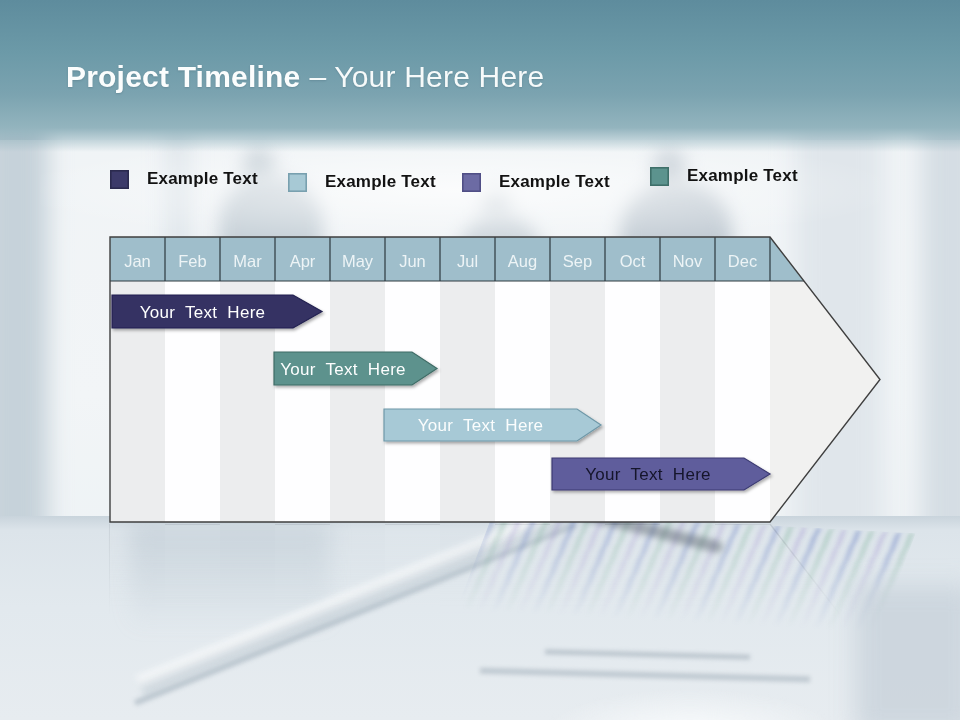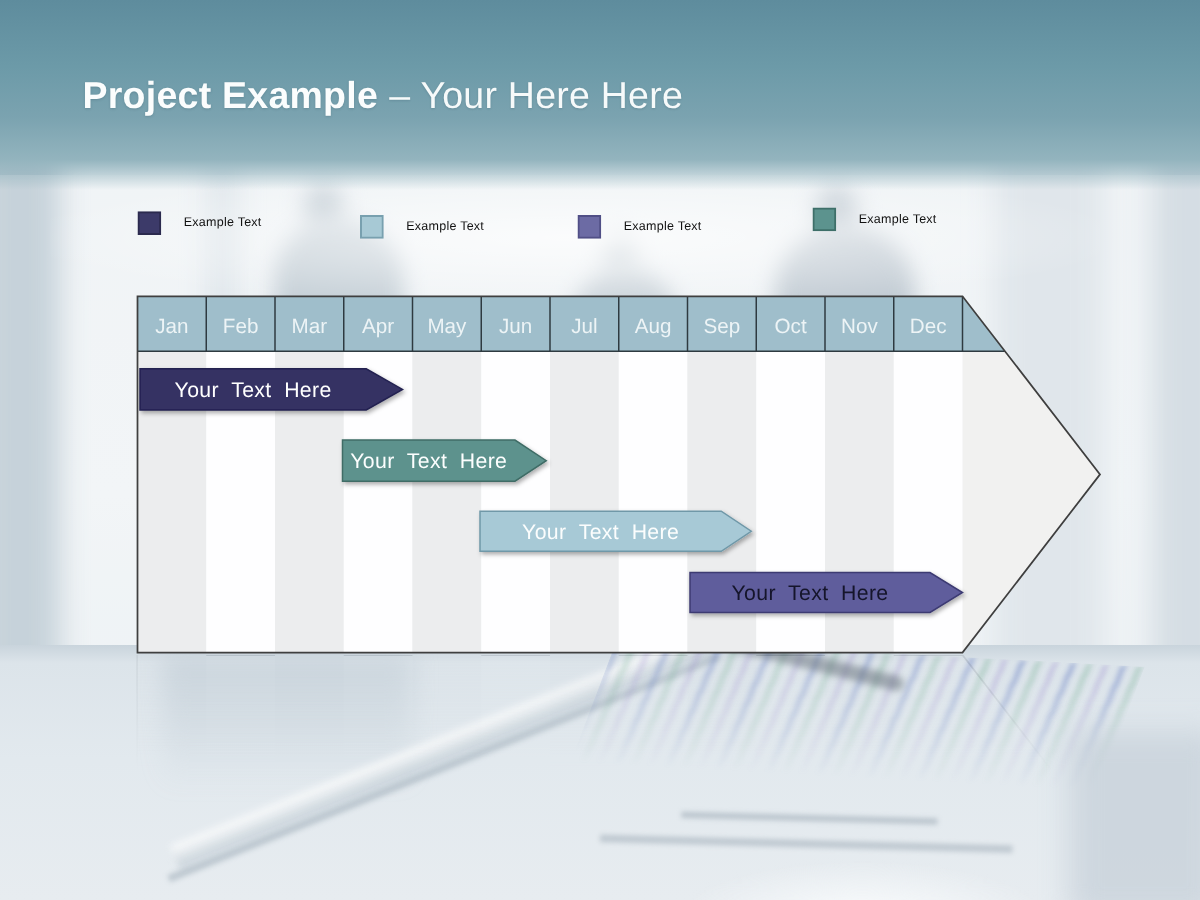--- a/index.html
+++ b/index.html
@@ -17,21 +17,21 @@
   .band-top{background:linear-gradient(180deg,#5E8C9D 0%,#6C9AA8 35%,#7BA3B0 62%,#93B4BE 84%,rgba(147,180,190,0) 100%);}
 
   
   .title{left:66px;top:60px;font-size:30px;color:#FBFDFD;letter-spacing:.2px;white-space:nowrap;
          text-shadow:0 1px 2px rgba(40,70,80,.22);}
   .title .t-bold{font-weight:700;}
   .title .t-light{font-weight:400;margin-left:9px;opacity:.97;}
 
   
   .legend-item{display:flex;align-items:center;gap:18px;}
-  .legend-item .lg-label{font-size:10px;font-weight:400;color:#121212;letter-spacing:.2px;white-space:nowrap;}
+  .legend-item .lg-label{font-size:17px;font-weight:700;color:#121212;letter-spacing:.2px;white-space:nowrap;}
 
   
   .month-label{font:16.5px "Liberation Sans",sans-serif;}
   .bar-label{font:17px "Liberation Sans",sans-serif;letter-spacing:.3px;word-spacing:5px;}
   .reflection{opacity:.16;pointer-events:none;
     -webkit-mask-image:linear-gradient(180deg,rgba(0,0,0,.95),rgba(0,0,0,0) 85%);
             mask-image:linear-gradient(180deg,rgba(0,0,0,.95),rgba(0,0,0,0) 85%);}
 </style>
 </head>
 <body>
@@ -63,21 +63,21 @@
        -webkit-mask-image:linear-gradient(180deg,#000 10%,rgba(0,0,0,.45) 60%,transparent 95%);mask-image:linear-gradient(180deg,#000 10%,rgba(0,0,0,.45) 60%,transparent 95%);"></div>
   <div class="abs" style="left:575px;top:524px;width:150px;height:12px;background:#4F5A66;border-radius:6px;transform:rotate(14deg);filter:blur(3px);opacity:.5;"></div>
   <div class="abs" style="left:545px;top:652px;width:205px;height:5px;background:#93A1AD;filter:blur(2px);opacity:.5;transform:rotate(1.5deg);"></div>
   <div class="abs" style="left:480px;top:672px;width:330px;height:6px;background:#93A1AD;filter:blur(2px);opacity:.45;transform:rotate(1.5deg);"></div>
   <div class="abs" style="left:540px;top:688px;width:300px;height:90px;background:radial-gradient(ellipse,rgba(250,252,253,.95),rgba(250,252,253,0) 70%);filter:blur(2px);"></div>
   <div class="abs" style="left:855px;top:585px;width:120px;height:150px;background:#C6D0D9;filter:blur(12px);opacity:.75;"></div>
 
   <div class="abs band-top" style="left:0;top:0;width:960px;height:152px;"></div>
 
   <div class="abs title">
-    <span class="t-bold">Project Example</span><span class="t-light">– Your Here Here</span>
+    <span class="t-bold">Project Timeline</span><span class="t-light">– Your Here Here</span>
   </div>
 
   <div class="abs legend-item" style="left:110px;top:169px;">
     <svg width="19" height="19">
         <rect x="0.8" y="0.8" width="17.4" height="17.4" stroke-width="1.6" fill="#3C3A69" stroke="#2B2A4E"></rect>
       </svg>
     <span class="lg-label">Example Text</span>
   </div>
   <div class="abs legend-item" style="left:288px;top:172px;">
     <svg width="19" height="19">

